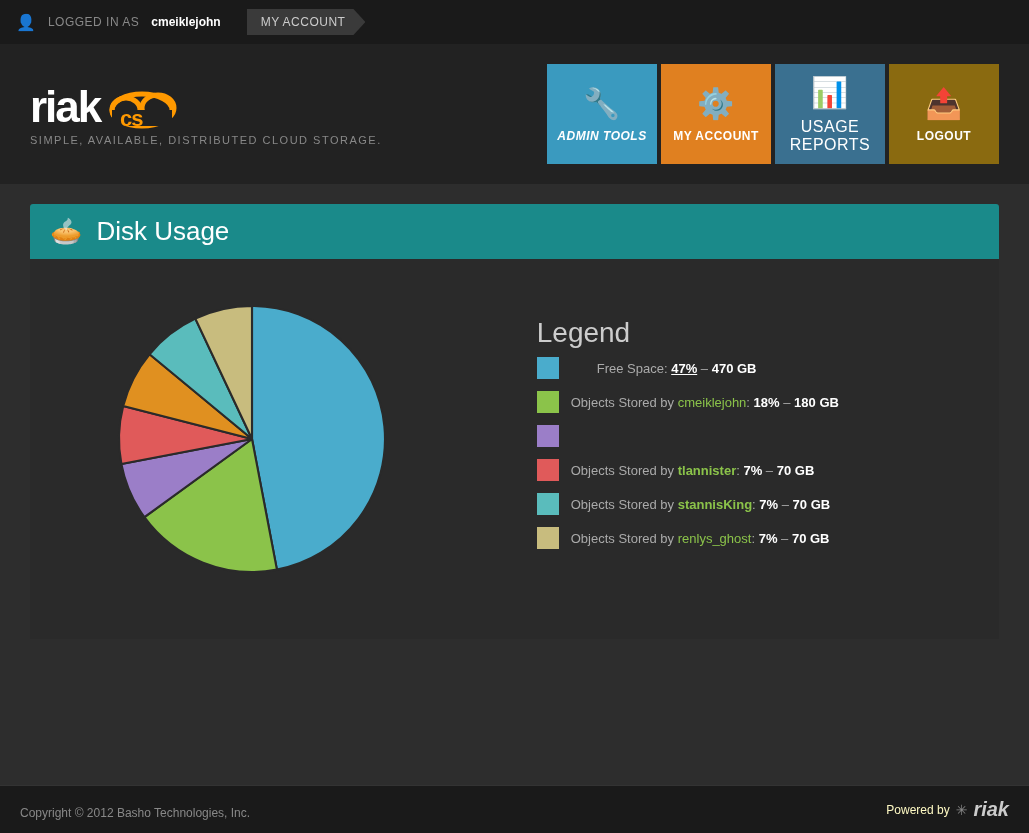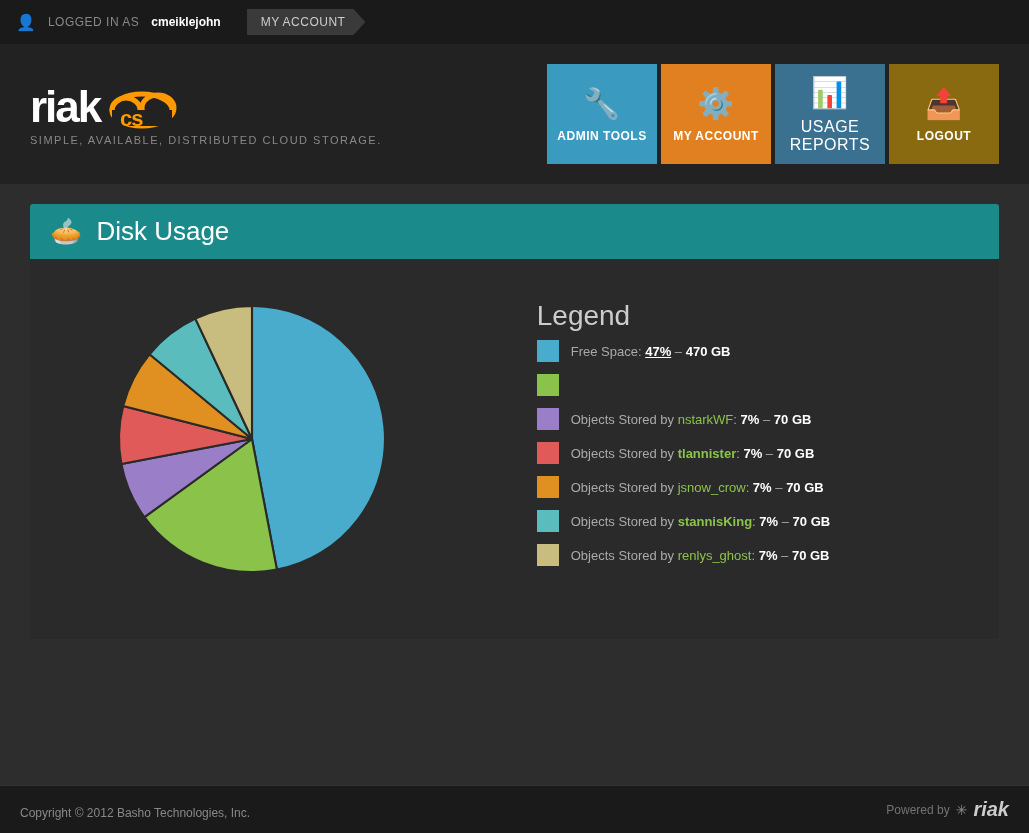--- a/index.html
+++ b/index.html
@@ -159,21 +159,21 @@
         <rect x="10" y="28" width="60" height="16" fill="#222"></rect>
         <text x="18" y="44" font-size="22" font-weight="bold" fill="#f90" font-family="Arial" letter-spacing="-1">cs</text>
       </svg>
     </div>
     <div style="font-size:11px;color:#888;letter-spacing:1.5px;margin-top:2px;text-transform:uppercase;">SIMPLE, AVAILABLE, DISTRIBUTED CLOUD STORAGE.</div>
   </div>
 
   <div id="nav-buttons">
     <button class="nav-btn admin-tools">
       <span style="font-size:30px;">🔧</span>
-      <span style="font-size:12px;font-weight:bold;">ADMIN TOOLS</span>
+      <span style="font-size:12px;font-weight:bold;font-style:italic;">ADMIN TOOLS</span>
     </button>
     <button class="nav-btn my-account">
       <span style="font-size:30px;">⚙️</span>
       <span style="font-size:12px;font-weight:bold;">MY ACCOUNT</span>
     </button>
     <button class="nav-btn usage-reports">
       <span style="font-size:30px;">📊</span>
       <span style="font-size:16px;font-weight:normal;">USAGE REPORTS</span>
     </button>
     <button class="nav-btn logout">
@@ -199,49 +199,45 @@
         <path d="M 100 100 L 26.801241936300045 39.44472097387445 A 95 95 0 0 1 59.550967301318146 14.041430015728125 Z" fill="#5abcbc" stroke="#2a2a2a" stroke-width="1.5"></path>
         <path d="M 100 100 L 59.550967301318146 14.041430015728125 A 95 95 0 0 1 100.00000000000007 5 Z" fill="#c8bc7e" stroke="#2a2a2a" stroke-width="1.5"></path>
       </svg>
   </div>
 
   <div id="legend">
     <h2>Legend</h2>
     <div id="legend-items">
         <div class="legend-item">
           <div class="legend-color" style="background: rgb(74, 172, 204);"></div>
-          <span><span style="color:#aaa;">Free Space: </span><span style="color:#fff;font-weight:bold;text-decoration:underline;">47%</span><span style="color:#aaa;"> – </span><span style="color:#fff;font-weight:bold;">470 GB</span></span>
+          <span><span style="color:#aaa;margin-left:26px;">Free Space: </span><span style="color:#fff;font-weight:bold;text-decoration:underline;">47%</span><span style="color:#aaa;"> – </span><span style="color:#fff;font-weight:bold;">470 GB</span></span>
         </div>
         <div class="legend-item">
           <div class="legend-color" style="background: rgb(139, 195, 74);"></div>
+          <span><span style="color:#aaa;">Objects Stored by </span><span style="color:#8bc34a;">cmeiklejohn</span><span style="color:#aaa;">:  </span><span style="color:#fff;font-weight:bold;">18%</span><span style="color:#aaa;"> – </span><span style="color:#fff;font-weight:bold;">180 GB</span></span>
         </div>
         <div class="legend-item">
           <div class="legend-color" style="background: rgb(155, 126, 200);"></div>
-          <span><span style="color:#aaa;">Objects Stored by </span><span style="color:#8bc34a;">nstarkWF</span><span style="color:#aaa;">: </span><span style="color:#fff;font-weight:bold;">7%</span><span style="color:#aaa;"> – </span><span style="color:#fff;font-weight:bold;">70 GB</span></span>
         </div>
         <div class="legend-item">
           <div class="legend-color" style="background: rgb(224, 90, 90);"></div>
           <span><span style="color:#aaa;">Objects Stored by </span><span style="color:#8bc34a;font-weight:bold;">tlannister</span><span style="color:#aaa;">: </span><span style="color:#fff;font-weight:bold;">7%</span><span style="color:#aaa;"> – </span><span style="color:#fff;font-weight:bold;">70 GB</span></span>
-        </div>
-        <div class="legend-item">
-          <div class="legend-color" style="background: rgb(224, 144, 32);"></div>
-          <span><span style="color:#aaa;">Objects Stored by </span><span style="color:#8bc34a;">jsnow_crow</span><span style="color:#aaa;">: </span><span style="color:#fff;font-weight:bold;">7%</span><span style="color:#aaa;"> – </span><span style="color:#fff;font-weight:bold;">70 GB</span></span>
         </div>
         <div class="legend-item">
           <div class="legend-color" style="background: rgb(90, 188, 188);"></div>
           <span><span style="color:#aaa;">Objects Stored by </span><span style="color:#8bc34a;font-weight:bold;">stannisKing</span><span style="color:#aaa;">: </span><span style="color:#fff;font-weight:bold;">7%</span><span style="color:#aaa;"> – </span><span style="color:#fff;font-weight:bold;">70 GB</span></span>
         </div>
         <div class="legend-item">
           <div class="legend-color" style="background: rgb(200, 188, 126);"></div>
           <span><span style="color:#aaa;">Objects Stored by </span><span style="color:#8bc34a;">renlys_ghost</span><span style="color:#aaa;">: </span><span style="color:#fff;font-weight:bold;">7%</span><span style="color:#aaa;"> – </span><span style="color:#fff;font-weight:bold;">70 GB</span></span>
         </div>
       </div>
   </div>
 </div>
 
 <div id="footer">
   <span style="font-size:12px;color:#888;margin-top:7px;">Copyright © 2012 Basho Technologies, Inc.</span>
   <div style="display:flex;align-items:center;gap:6px;">
-    <span style="font-size:12px;color:#737373;">Powered by</span>
+    <span style="font-size:12px;color:#fef9c3;">Powered by</span>
     <span style="color:#888;font-size:14px;">✳</span>
     <span style="color:#ccc;font-size:20px;font-weight:bold;font-style:italic;">riak</span>
   </div>
 </div>
 
 </body></html>

